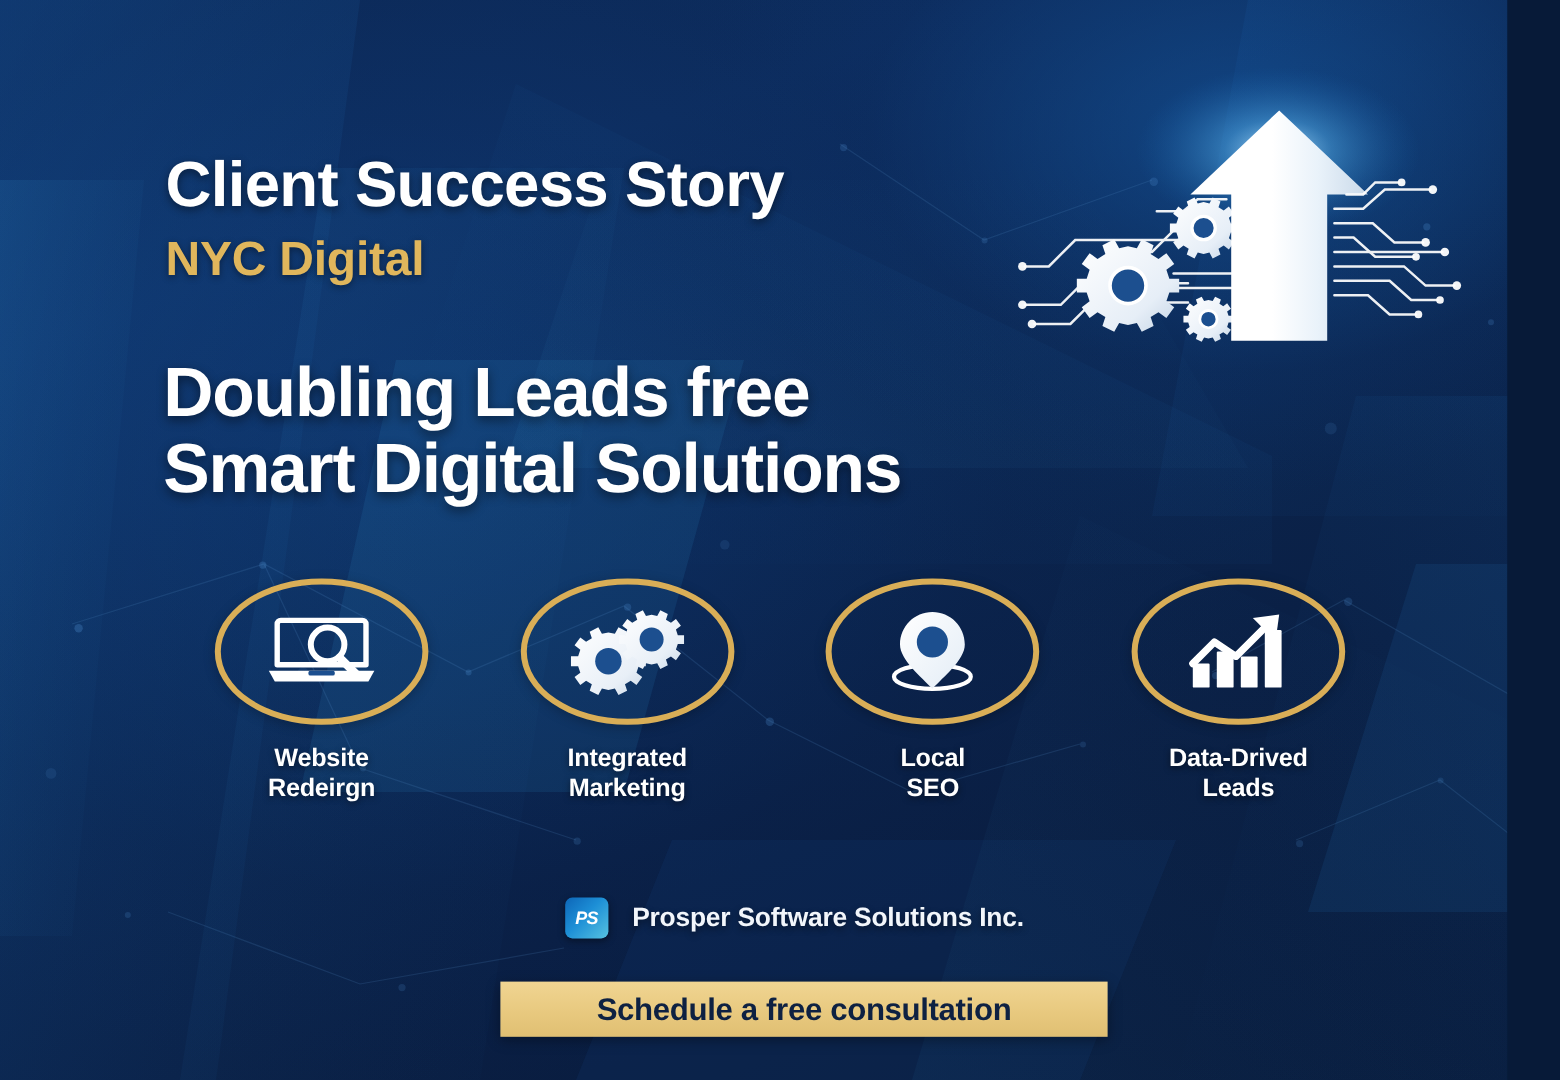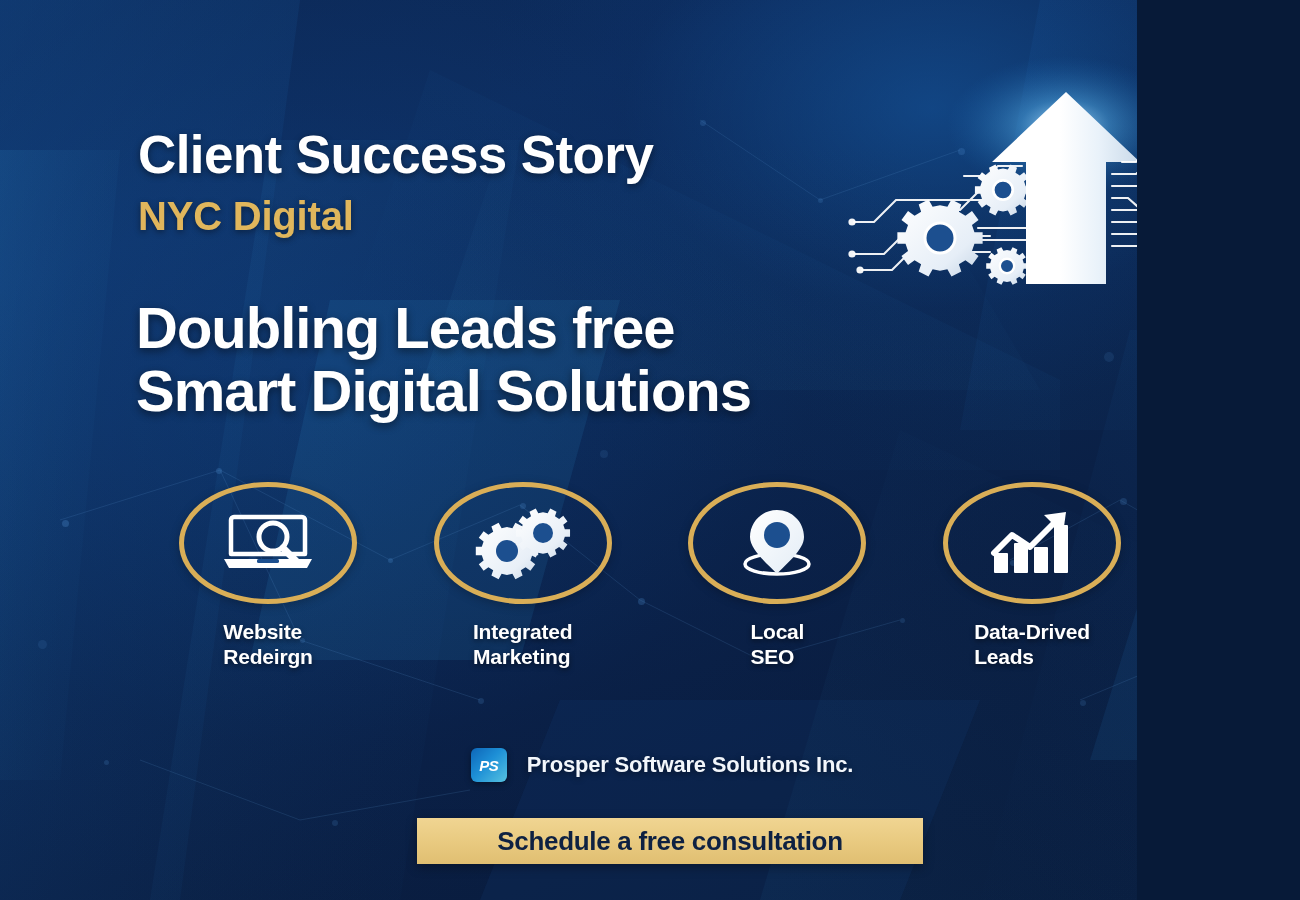--- a/index.html
+++ b/index.html
@@ -8,21 +8,21 @@
   html, body {
     width: 1300px;
     height: 900px;
     overflow: hidden;
     background: #071a38;
     font-family: "Liberation Sans", sans-serif;
   }
 
   #poster {
     position: relative;
-    width: 1137px;
+    width: 1256px;
     height: 900px;
     overflow: hidden;
     background:
       radial-gradient(ellipse 640px 420px at 82% 12%, rgba(22,92,168,0.55) 0%, rgba(13,52,112,0.18) 48%, rgba(0,0,0,0) 72%),
       radial-gradient(ellipse 900px 700px at 28% 40%, rgba(16,64,132,0.42) 0%, rgba(10,38,90,0.12) 55%, rgba(0,0,0,0) 78%),
       linear-gradient(160deg, #0c2a58 0%, #0d2d5e 22%, #0b2650 46%, #0a1f44 70%, #081a3a 100%);
   }
 
   
   .bg-layer {
@@ -114,21 +114,21 @@
     align-items: center;
     justify-content: center;
     box-shadow: 0 2px 10px rgba(0,0,0,0.25);
   }
   .feature-ring svg { display: block; }
   .feature-label {
     margin-top: 16px;
     font-size: 21px;
     font-weight: 700;
     color: #ffffff;
-    text-align: left;
+    text-align: center;
     line-height: 1.17;
     letter-spacing: -0.2px;
     text-shadow: 0 2px 5px rgba(0,0,0,0.5);
     white-space: pre-line;
   }
 
   
   .brand {
     position: absolute;
     left: 0;

